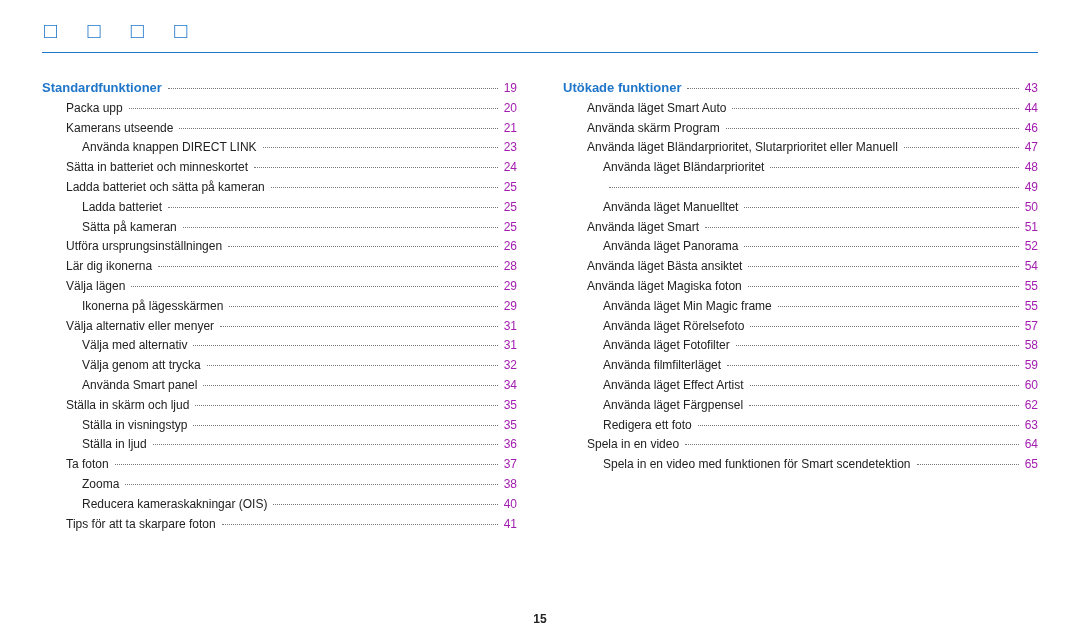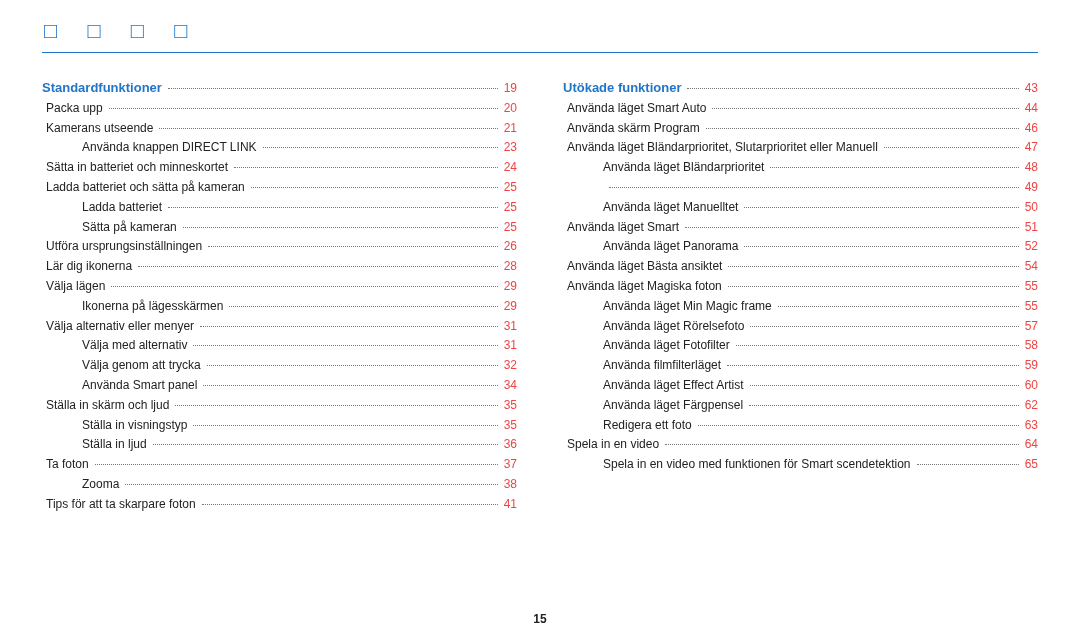--- a/index.html
+++ b/index.html
@@ -4,25 +4,25 @@
 <style>
   html,body{margin:0;padding:0;width:1080px;height:630px;background:#fff;font-family:Arial,Helvetica,sans-serif;color:#222}
   .page{box-sizing:border-box;width:1080px;height:630px;padding:18px 42px 0 42px;position:relative}
   .title{font-size:22px;letter-spacing:12px;color:#1f76c9;font-weight:600;margin:0 0 8px 2px}
   .rule{height:1px;background:#1f76c9;margin-bottom:24px}
   .cols{display:flex;gap:46px}
   .col{flex:1;min-width:0}
   .section-head{color:#1f76c9;font-size:13px;font-weight:600}
   .row{display:flex;align-items:baseline;font-size:12px;line-height:1.65;white-space:nowrap}
   .lvl0{margin-left:0}
-  .lvl1{margin-left:4px}
+  .lvl1{margin-left:24px}
   .lvl2{margin-left:40px}
   .label{flex:0 0 auto}
   .leader{flex:1 1 auto;border-bottom:1px dotted #777;margin:0 6px;position:relative;top:-3px;min-width:8px}
-  .pg{flex:0 0 auto;color:#ef4444}
+  .pg{flex:0 0 auto;color:#a21caf}
   .footer-pg{position:absolute;left:0;right:0;bottom:4px;text-align:center;font-size:12px;font-weight:600}
 </style>
 </head>
 <body>
 
 <div class="page">
   <div class="title">□  □  □  □</div>
   <div class="rule"></div>
 
   <div class="cols">
@@ -125,20 +125,25 @@
         <div class="row lvl1">
           <span class="label">Ta foton</span>
           <span class="leader"></span>
           <span class="pg">37</span>
         </div>
         <div class="row lvl2">
           <span class="label">Zooma</span>
           <span class="leader"></span>
           <span class="pg">38</span>
         </div>
+        <div class="row lvl2">
+          <span class="label">Reducera kameraskakningar (OIS)</span>
+          <span class="leader"></span>
+          <span class="pg">40</span>
+        </div>
         <div class="row lvl1">
           <span class="label">Tips för att ta skarpare foton</span>
           <span class="leader"></span>
           <span class="pg">41</span>
         </div>
       </div>
     <div class="col" id="col-right">
         <div class="row lvl0">
           <span class="label section-head">Utökade funktioner</span>
           <span class="leader"></span>

